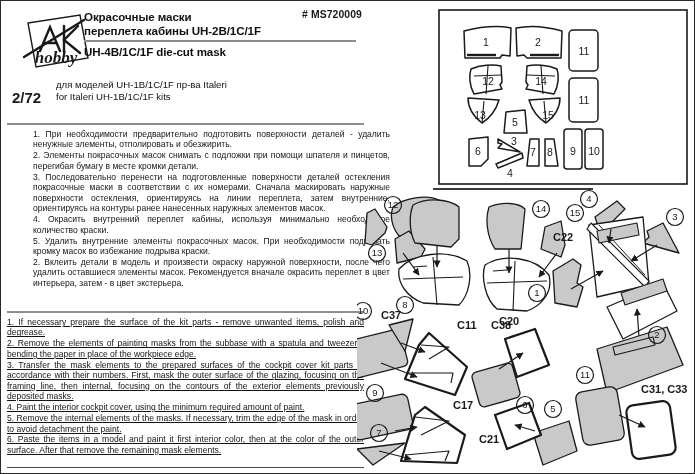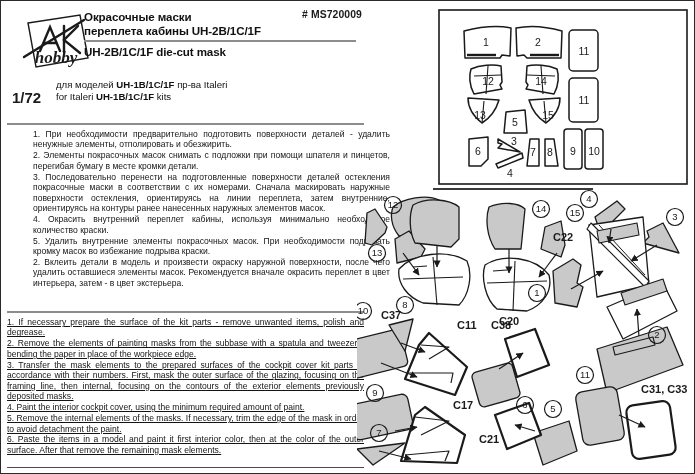--- a/index.html
+++ b/index.html
@@ -24,21 +24,21 @@
 
   #titleblock{position:absolute;left:80px;top:6px;width:286px;}
   .t-ru{font-size:11.6px;font-weight:bold;line-height:14.2px;letter-spacing:-0.1px;color:#111;}
   .rule{height:2px;background:#8d8d8d;margin:2px 0 3px 0;width:272px;}
   .t-en{font-size:11.6px;font-weight:bold;line-height:14.2px;letter-spacing:-0.1px;color:#111;}
 
   #code{position:absolute;right:8px;top:5px;font-size:10.4px;font-weight:bold;letter-spacing:0.1px;}
 
   #scale{position:absolute;left:8px;top:85px;font-size:15px;font-weight:bold;}
   #kitinfo{position:absolute;left:52px;top:75px;width:300px;font-size:9.6px;line-height:12.4px;color:#111;}
-  #kitinfo b{font-weight:bold;}
+  #kitinfo b{font-weight:normal;}
 
   .hrule{position:absolute;height:2px;background:#8d8d8d;}
 
   
   #instr-ru{position:absolute;left:6px;top:128px;width:357px;
     font-size:8.55px;line-height:10.45px;text-align:justify;color:#141414;margin-left:26px;}
   #instr-en{position:absolute;left:6px;top:316px;width:357px;
     font-size:8.55px;line-height:10.45px;text-align:justify;color:#141414;text-decoration:underline;}
   .para{margin:0 0 0.5px 0;}
 
@@ -72,24 +72,24 @@
         <text x="46" y="53" text-anchor="middle" font-family="'Liberation Serif',serif" font-size="17" font-style="italic" font-weight="bold" fill="#1a1a1a">hobby</text>
       </svg>
     </div>
 
     <div id="code"># MS720009</div>
 
     <div id="titleblock">
       <div class="t-ru">Окрасочные маски</div>
       <div class="t-ru">переплета кабины UH-2B/1C/1F</div>
       <div class="rule"></div>
-      <div class="t-en">UH-2B/1C/1F die-cut mask</div>
+      <div class="t-en">UH-4B/1C/1F die-cut mask</div>
     </div>
 
-    <div id="scale">1/72</div>
+    <div id="scale">2/72</div>
 
     <div id="kitinfo">
       <div><span>для моделей </span><b>UH-1B/1C/1F</b><span> пр-ва Italeri</span></div>
       <div><span>for Italeri </span><b>UH-1B/1C/1F</b><span> kits</span></div>
     </div>
   </div>
 
   <div class="hrule" style="left:6px;top:122px;width:357px;"></div>
   <div class="hrule" style="left:6px;top:310px;width:357px;"></div>
   <div class="hrule" style="left:6px;top:466px;width:357px;height:1px;background:#4a4a4a;"></div>

